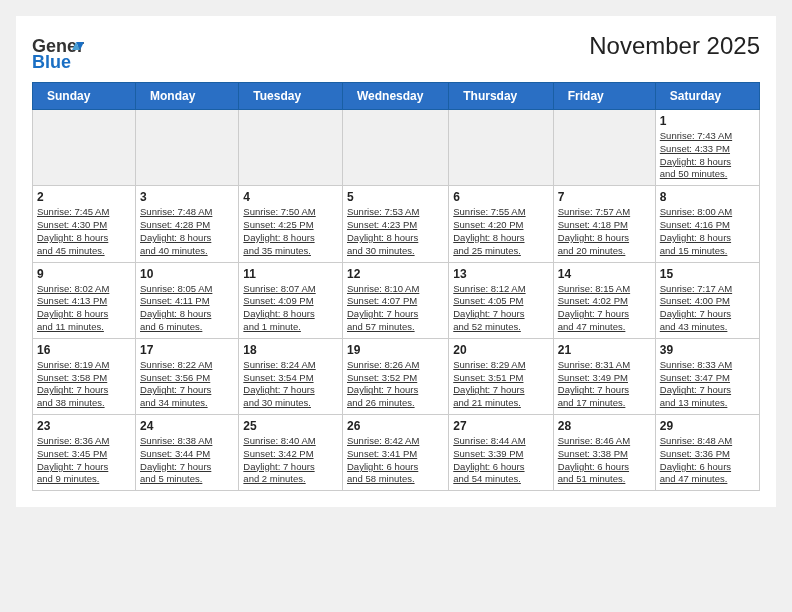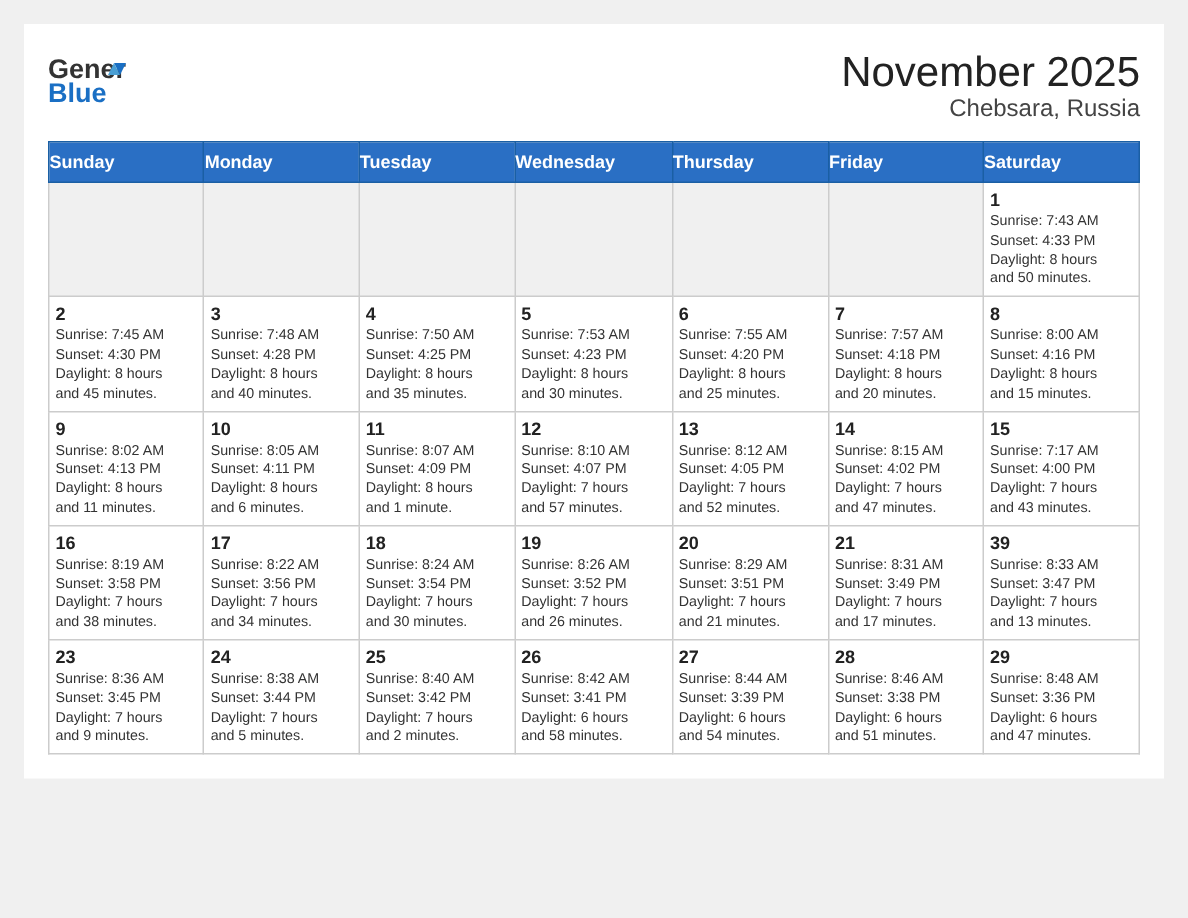--- a/index.html
+++ b/index.html
@@ -29,40 +29,40 @@
     }
     .logo-icon {
       display: flex;
       align-items: center;
       gap: 2px;
     }
     .title-block {
       text-align: right;
     }
     .title-block h1 {
-      font-size: 28px;
+      font-size: 24px;
       font-weight: normal;
       color: #222;
     }
     .title-block h2 {
       font-size: 16px;
       font-weight: normal;
       color: #444;
     }
     .calendar {
       width: 100%;
       border-collapse: collapse;
       border: 1px solid #ccc;
     }
     .calendar th {
       background: #2a6fc4;
       color: #fff;
       font-size: 12px;
       font-weight: bold;
-      padding: 6px 0;
+      padding: 6px 14px;
       text-align: left;
       border: 1px solid #1a5fa4;
     }
     .calendar td {
       width: 108px;
       vertical-align: top;
       padding: 4px 4px;
       font-size: 10px;
       color: #333;
       border: 1px solid #ccc;
@@ -76,20 +76,21 @@
       font-size: 12px;
       font-weight: bold;
       color: #222;
       display: block;
       margin-bottom: 2px;
     }
     .day-info {
       font-size: 9.5px;
       line-height: 1.35;
       color: #333;
+      text-decoration: underline;
     }
   </style>
 </head>
 <body>
 
 <div class="page">
   <div class="header">
     <div class="logo">
       <div class="logo-icon">
         <svg width="52" height="38" viewBox="0 0 52 38">
@@ -97,21 +98,20 @@
           <text x="0" y="20" font-size="18" font-weight="bold" fill="#333" font-family="Arial">General</text>
           <text x="0" y="36" font-size="18" font-weight="bold" fill="#1a6fc4" font-family="Arial">Blue</text>
 
           <polygon points="44,10 52,10 48,18" fill="#1a6fc4"></polygon>
           <polygon points="44,10 48,18 40,18" fill="#4a9fd4"></polygon>
         </svg>
       </div>
     </div>
     <div class="title-block">
       <h1>November 2025</h1>
-      <h2>Chebsara, Russia</h2>
     </div>
   </div>
 
   <table class="calendar">
     <thead>
       <tr>
         <th>Sunday</th>
         <th>Monday</th>
         <th>Tuesday</th>
         <th>Wednesday</th>

